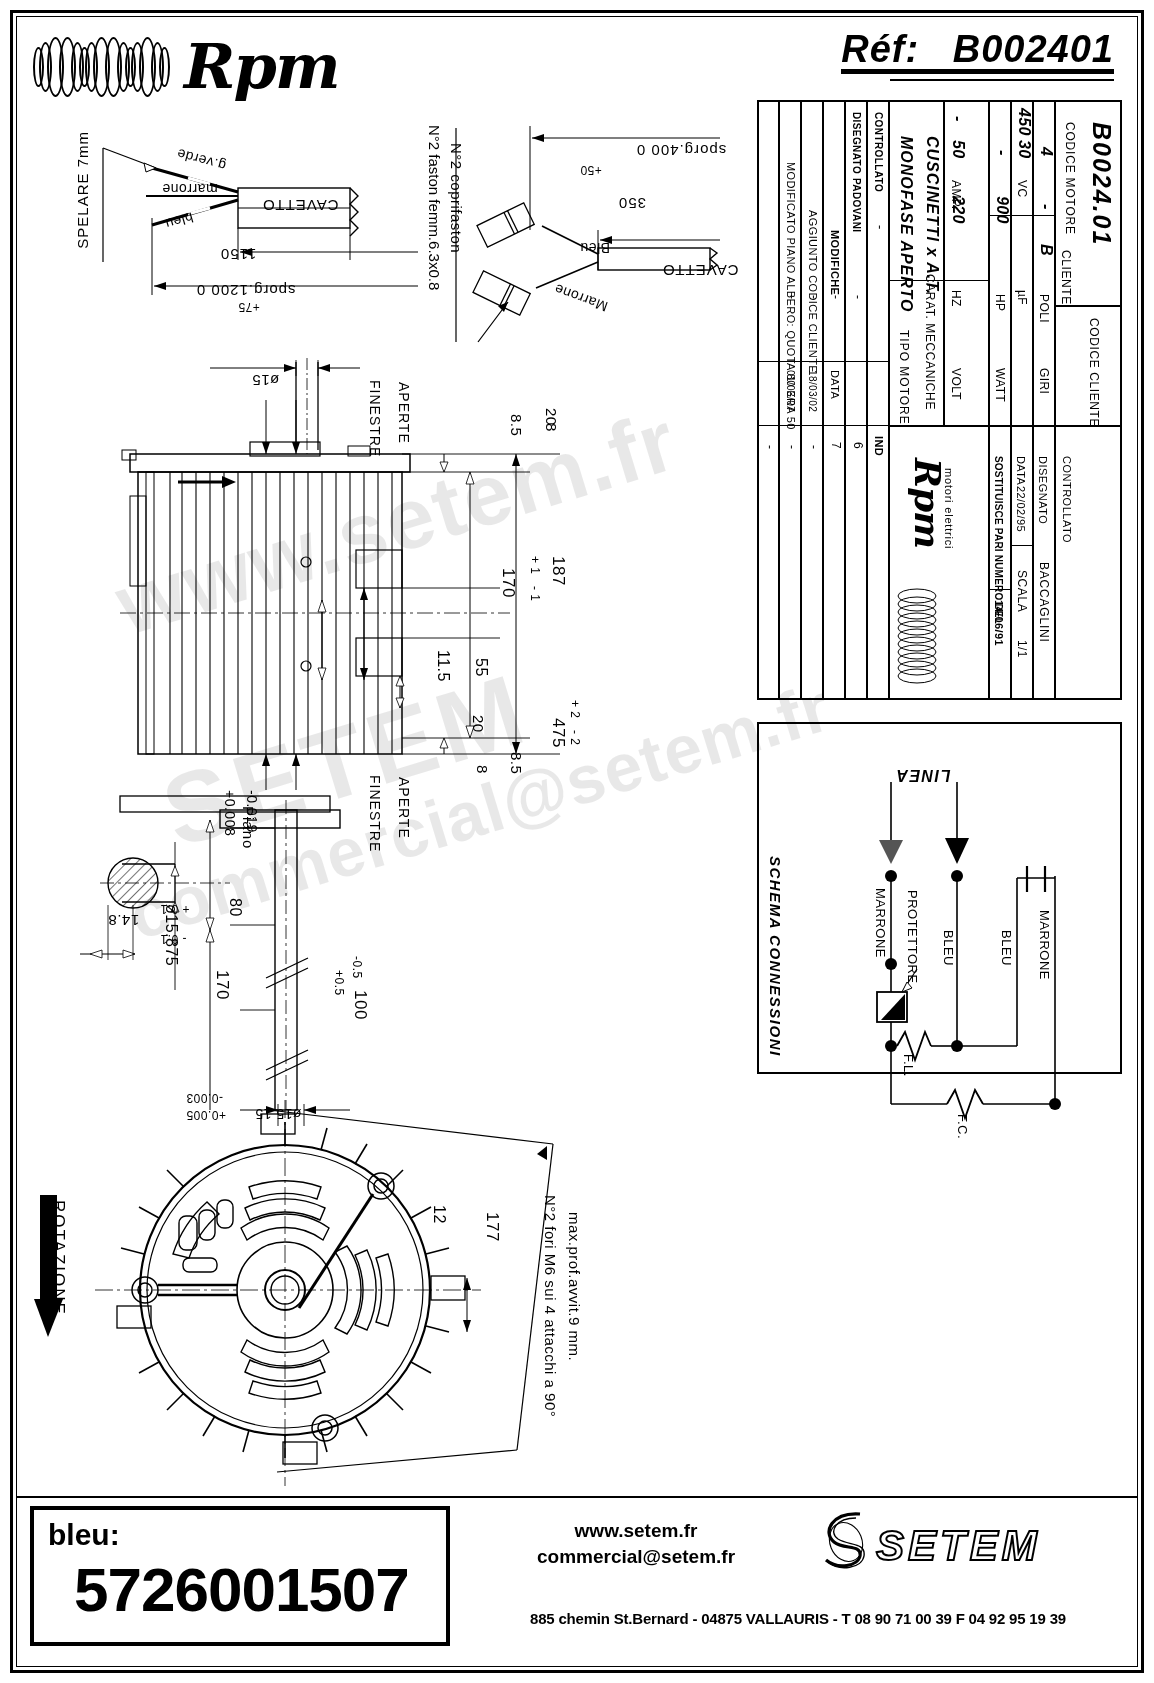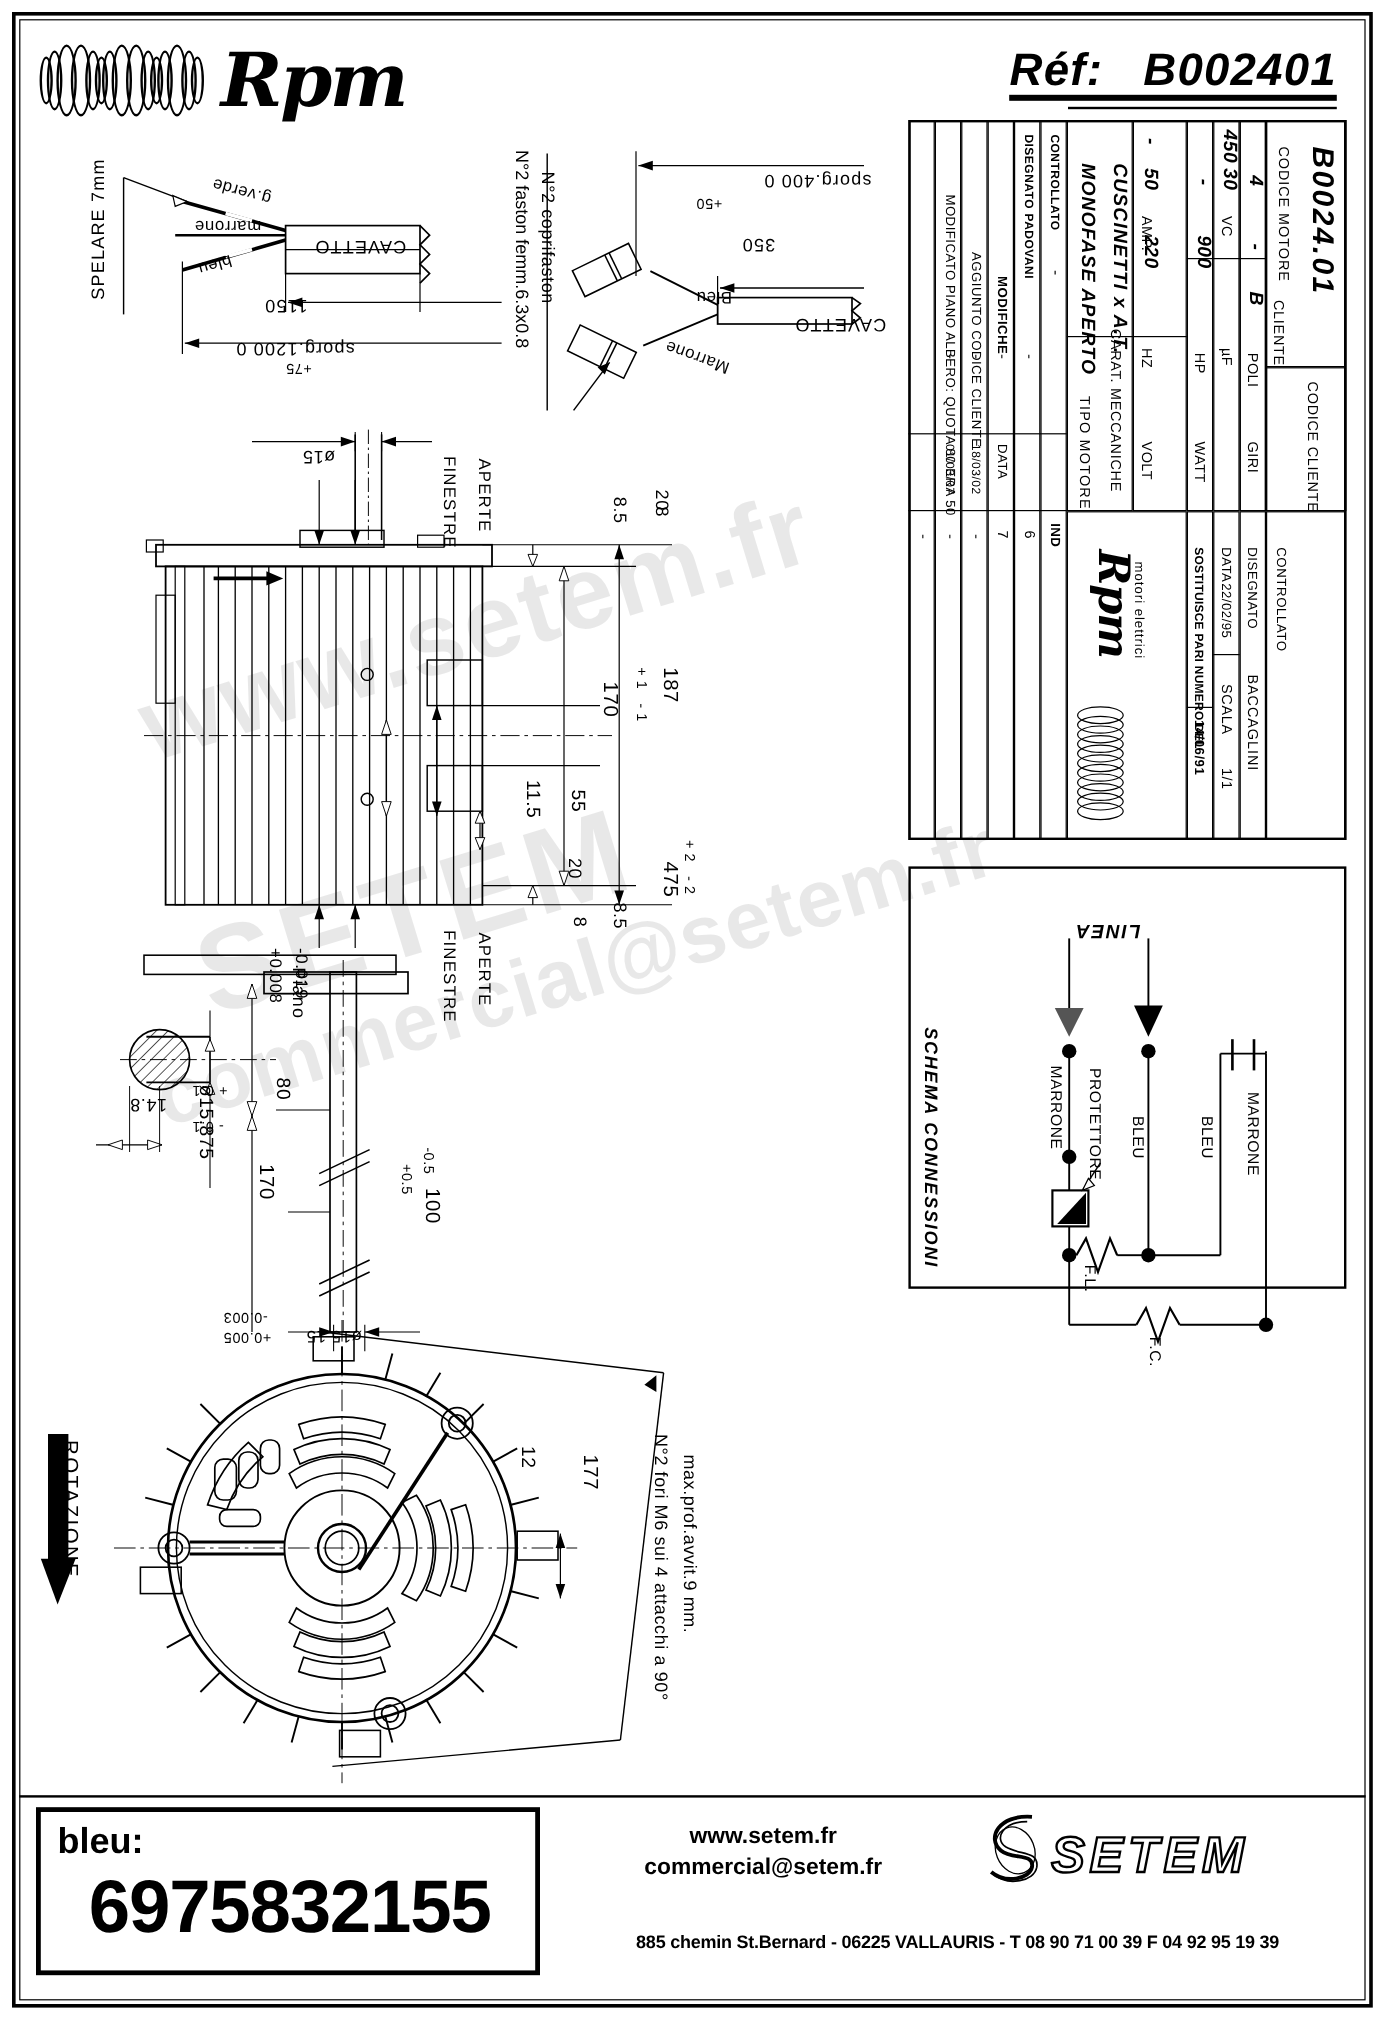--- a/index.html
+++ b/index.html
@@ -17,21 +17,21 @@
   .wm3{left:120px;top:880px;font-size:68px;transform:rotate(-17deg);transform-origin:0 0;letter-spacing:1px;}
 
   
   .logo-rpm{position:absolute;left:38px;top:30px;display:flex;align-items:center;}
   .coils{display:flex;align-items:center;}
   .coil{width:13px;height:56px;border:2.4px solid #000;border-radius:50%/50%;margin-left:-5px;}
   .coil.thin{width:9px;height:46px;border-width:2.2px;}
   .coil.tiny{width:7px;height:36px;border-width:2px;}
   .rpm-text{font-family:"DejaVu Serif",serif;font-style:italic;font-weight:bold;font-size:62px;margin-left:14px;letter-spacing:-2px;}
 
-  .ref-block{position:absolute;right:40px;top:28px;text-align:right;margin-top:10px;}
+  .ref-block{position:absolute;right:40px;top:28px;text-align:right;}
   .ref-line{font-style:italic;font-weight:bold;font-size:38px;letter-spacing:1px;white-space:nowrap;}
   .ref-label{margin-right:22px;}
   .ref-underline{height:5px;background:#000;margin-top:-2px;}
   .ref-underline2{height:2px;background:#000;margin-top:5px;width:82%;margin-left:18%;}
   .r270{writing-mode:vertical-rl;white-space:nowrap;}
   .rot180{transform:rotate(180deg);white-space:nowrap;display:inline-block;}
 
   .tt{position:absolute;font-family:"Liberation Sans",sans-serif;font-size:12px;letter-spacing:.5px;}
 
   
@@ -665,27 +665,27 @@
     <div class="tb-txt" style="left:182px;top:206px;font-size:13px;letter-spacing:.5px;"><span class="r270">BLEU</span></div>
     <div class="tb-txt" style="left:240px;top:206px;font-size:13px;letter-spacing:.5px;"><span class="r270">BLEU</span></div>
     <div class="tb-txt" style="left:278px;top:186px;font-size:13px;letter-spacing:.5px;"><span class="r270">MARRONE</span></div>
     <div class="tb-txt" style="left:142px;top:330px;font-size:13px;letter-spacing:.5px;"><span class="r270">F.L.</span></div>
     <div class="tb-txt" style="left:196px;top:390px;font-size:13px;letter-spacing:.5px;"><span class="r270">F.C.</span></div>
   </div>
 
   <div id="footer">
     <div class="code-box">
       <div class="code-label">bleu:</div>
-      <div class="code-val">6975832155</div>
+      <div class="code-val">5726001507</div>
     </div>
     <div class="ftr-web">
       <div>www.setem.fr</div>
       <div>commercial@setem.fr</div>
     </div>
-    <div class="ftr-addr">885 chemin St.Bernard  -   06225 VALLAURIS  -  T 08 90 71 00 39   F 04 92 95 19 39</div>
+    <div class="ftr-addr">885 chemin St.Bernard  -   04875 VALLAURIS  -  T 08 90 71 00 39   F 04 92 95 19 39</div>
     <div class="setem-logo">
       <svg width="62" height="66">
         <path d="M44,6 C16,4 6,24 18,34 C28,42 46,36 44,48 C42,58 22,62 10,52" fill="none" stroke="#000" stroke-width="3.2"></path>
         <path d="M40,10 C20,10 12,24 22,31 C33,38 50,34 48,48 C46,60 24,64 12,54" fill="none" stroke="#000" stroke-width="1.4"></path>
         <ellipse cx="30" cy="34" rx="16" ry="20" transform="rotate(-22 30 34)" fill="none" stroke="#000" stroke-width="1.1"></ellipse>
       </svg>
       <div class="setem-word">SETEM</div>
     </div>
   </div>
 

